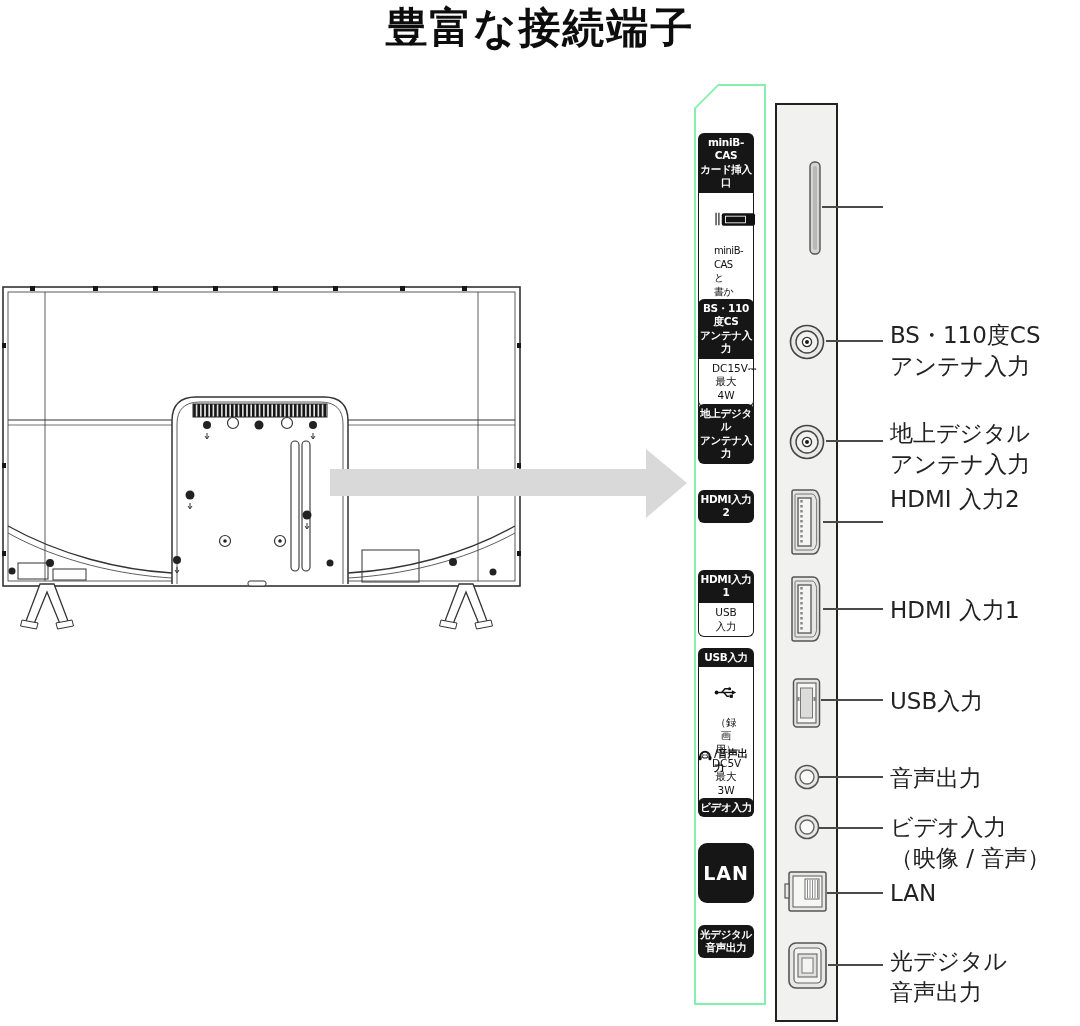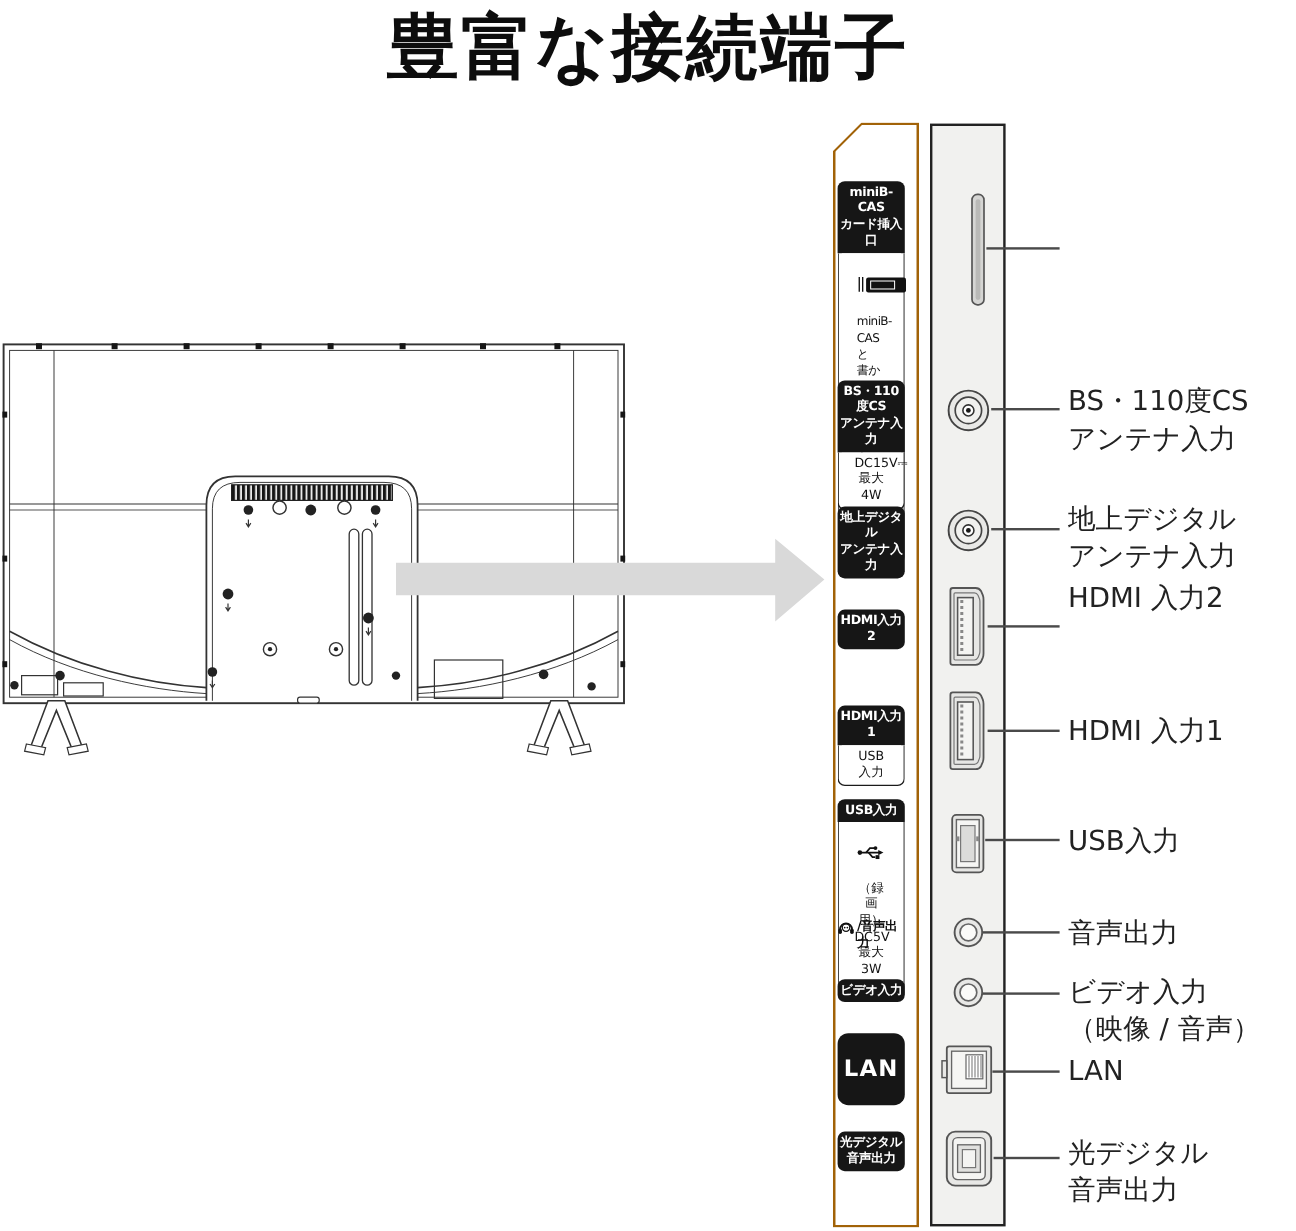--- a/index.html
+++ b/index.html
@@ -1,22 +1,22 @@
 <!DOCTYPE html>
 <html><head>
 <meta charset="utf-8">
 <style>
   html,body{margin:0;padding:0;background:#fff;}
   .page{position:relative;width:1080px;height:1026px;background:#fff;overflow:hidden;
         font-family:"DejaVu Sans","Liberation Sans",sans-serif;color:#111;}
   .title{position:absolute;left:0;right:0;top:0;margin:0;text-align:center;
-         font-size:60px;font-weight:900;letter-spacing:2px;color:#0d0d0d;}
+         font-size:42px;font-weight:900;letter-spacing:2px;color:#0d0d0d;}
   .tv-svg{position:absolute;left:0;top:283px;width:700px;height:350px;}
   
-  .label-strip{position:absolute;left:694px;top:102px;width:72px;height:921px;background:#a16207;
+  .label-strip{position:absolute;left:694px;top:84px;width:72px;height:921px;background:#86efac;
                clip-path:polygon(24px 0,100% 0,100% 100%,0 100%,0 24px);}
   .label-strip-bg{position:absolute;left:2px;top:2px;right:2px;bottom:2px;background:#fff;
                   clip-path:polygon(22.5px 0,100% 0,100% 100%,0 100%,0 22.5px);}
   .unit{position:absolute;left:4px;width:56px;}
   .hdr{background:#161616;color:#fff;font-weight:bold;font-size:10.5px;line-height:1.28;
        text-align:center;padding:3px 1px;white-space:pre-line;border-radius:6px 6px 0 0;letter-spacing:-0.3px;}
   .hdr.solo{border-radius:6px;}
   .unit-body{background:#fff;border:1.6px solid #1a1a1a;border-top:none;border-radius:0 0 6px 6px;
              font-size:10.5px;line-height:1.3;text-align:center;padding:3px 13px;white-space:pre-line;color:#111;}
   .note{font-size:10px;line-height:13.5px;text-align:left;padding:1px 2px;white-space:pre-line;letter-spacing:-0.5px;}

